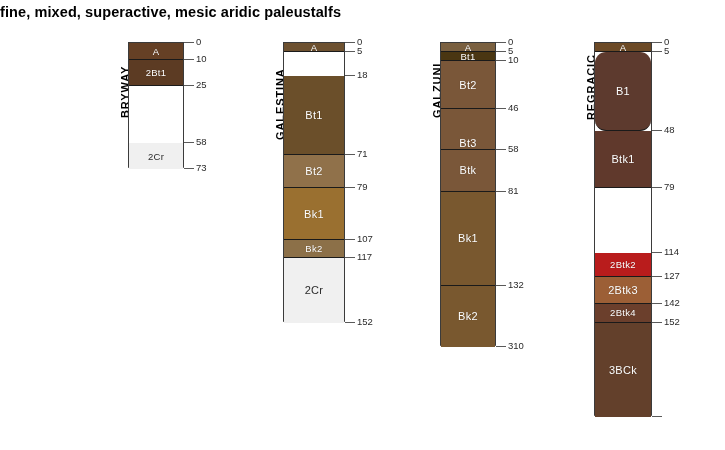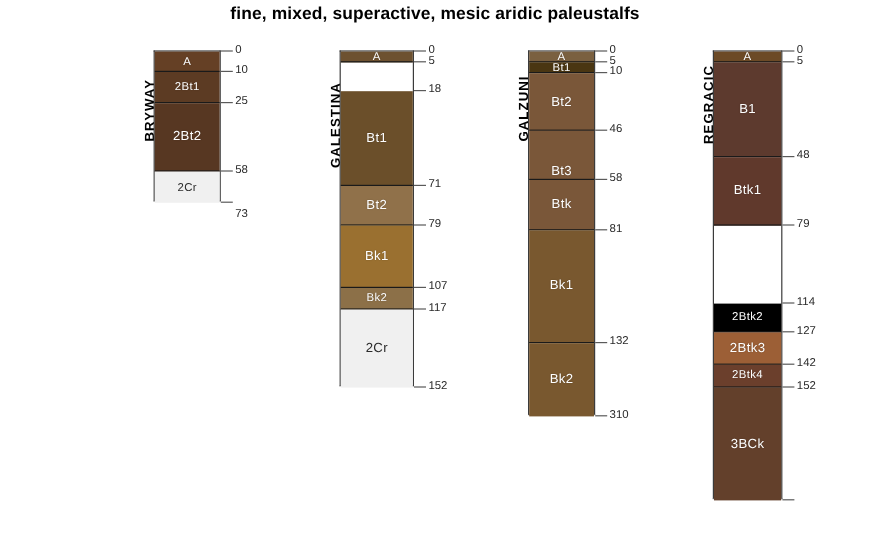--- a/index.html
+++ b/index.html
@@ -6,21 +6,21 @@
   body{
     width:725px;height:450px;
     background:#ffffff;
     font-family:"Liberation Sans", sans-serif;
     overflow:hidden;
     position:relative;
   }
   #plot-title{
     position:absolute;
     top:4px; left:0; width:725px;
-    text-align:center;
+    text-align:left;
     font-size:14.5px;
     font-weight:bold;
     color:#000000;
     letter-spacing:0.1px;
   }
   .profile{
     position:absolute;
     top:0; left:0;
   }
   .profile-name{
@@ -81,39 +81,36 @@
 
 <div id="profiles-layer">
     <div class="profile">
       <div class="profile-name" style="left: 119px; top: 118px;">BRYWAY</div>
       <div class="column" style="left: 128px; top: 42px; width: 56px; height: 126.29px;">
         <div class="horizon" style="top: 0px; height: 17.3px; background: rgb(101, 64, 37);">
           <span class="horizon-label">A</span>
         </div>
         <div class="horizon" style="top: 17.3px; height: 25.95px; background: rgb(92, 59, 35);">
           <span class="horizon-label">2Bt1</span>
-        </div>
-        <div class="horizon big" style="top: 43.25px; height: 57.09px; background: rgb(87, 55, 34);">
-          <span class="horizon-label">2Bt2</span>
         </div>
         <div class="horizon light" style="top: 100.34px; height: 25.95px; background: rgb(240, 240, 240);">
           <span class="horizon-label">2Cr</span>
         </div>
       </div>
       <div class="depth-axis">
         <div class="tick" style="left: 184px; top: 42px; width: 10px;"></div>
         <div class="tick-label" style="left: 196px; top: 36px;">0</div>
         <div class="tick" style="left: 184px; top: 59.3px; width: 10px;"></div>
         <div class="tick-label" style="left: 196px; top: 53.3px;">10</div>
         <div class="tick" style="left: 184px; top: 85.25px; width: 10px;"></div>
         <div class="tick-label" style="left: 196px; top: 79.25px;">25</div>
         <div class="tick" style="left: 184px; top: 142.34px; width: 10px;"></div>
         <div class="tick-label" style="left: 196px; top: 136.34px;">58</div>
         <div class="tick" style="left: 184px; top: 168.29px; width: 10px;"></div>
-        <div class="tick-label" style="left: 196px; top: 173px;">73</div>
+        <div class="tick-label" style="left: 196px; top: 162px;">73</div>
       </div>
     </div>
     <div class="profile">
       <div class="profile-name" style="left: 274px; top: 140px;">GALESTINA</div>
       <div class="column" style="left: 283px; top: 42px; width: 62px; height: 279.68px;">
         <div class="horizon" style="top: 0px; height: 9.2px; background: rgb(109, 81, 48);">
           <span class="horizon-label">A</span>
         </div>
         <div class="horizon big" style="top: 33.12px; height: 79.12px; background: rgb(107, 79, 42);">
           <span class="horizon-label">Bt1</span>
@@ -193,27 +190,27 @@
         <div class="tick" style="left: 496px; top: 345.6px; width: 10px;"></div>
         <div class="tick-label" style="left: 508px; top: 339.6px;">310</div>
       </div>
     </div>
     <div class="profile">
       <div class="profile-name" style="left: 585px; top: 120px;">REGRACIC</div>
       <div class="column" style="left: 594px; top: 42px; width: 58px; height: 373.52px;">
         <div class="horizon" style="top: 0px; height: 9.2px; background: rgb(108, 74, 38);">
           <span class="horizon-label">A</span>
         </div>
-        <div class="horizon big" style="top: 9.2px; height: 79.12px; background: rgb(93, 58, 46);">
+        <div class="horizon big" style="top: 9.2px; height: 79.12px; background: rgb(93, 58, 46); border-radius: 11px;">
           <span class="horizon-label">B1</span>
         </div>
         <div class="horizon big" style="top: 88.32px; height: 57.04px; background: rgb(96, 57, 44);">
           <span class="horizon-label">Btk1</span>
         </div>
-        <div class="horizon" style="top: 209.76px; height: 23.92px; background: #000000;">
+        <div class="horizon" style="top: 209.76px; height: 23.92px; background: #b91c1c;">
           <span class="horizon-label">2Btk2</span>
         </div>
         <div class="horizon big" style="top: 233.68px; height: 27.6px; background: rgb(156, 95, 54);">
           <span class="horizon-label">2Btk3</span>
         </div>
         <div class="horizon" style="top: 261.28px; height: 18.4px; background: rgb(107, 63, 44);">
           <span class="horizon-label">2Btk4</span>
         </div>
         <div class="horizon big" style="top: 279.68px; height: 93.84px; background: rgb(99, 64, 43);">
           <span class="horizon-label">3BCk</span>

